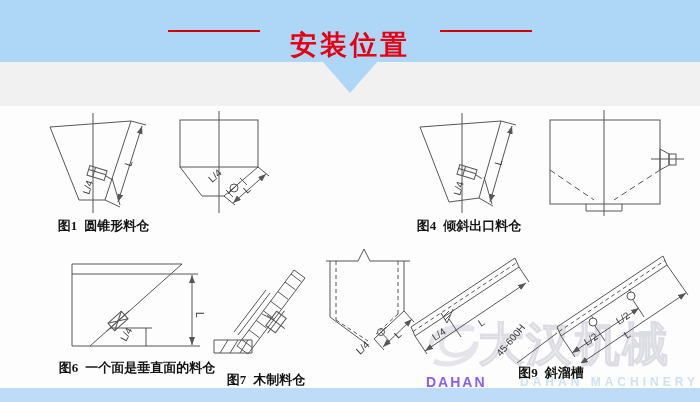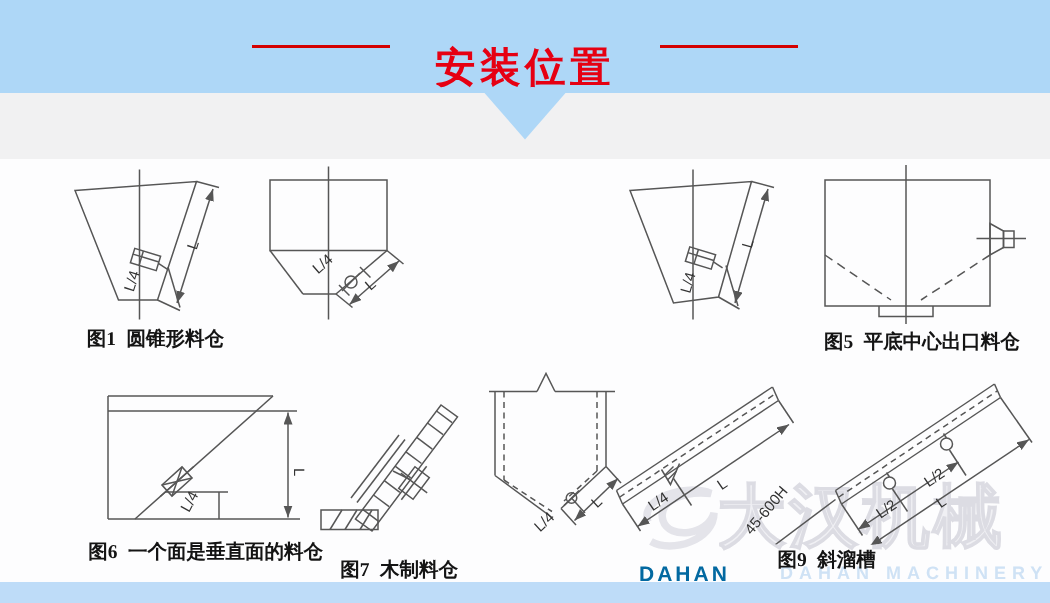--- a/index.html
+++ b/index.html
@@ -26,21 +26,21 @@
          white-space:nowrap; margin-top:1px; }
   .cap .fid { margin-right:7px; }
 
   
   .wm { position:absolute; left:424px; top:318px; width:276px; height:74px; overflow:hidden; }
   .wm .swirl { position:absolute; left:0; top:2px; }
   .wm .cn { position:absolute; left:54px; top:-4px; font-size:46px; font-weight:bold; white-space:nowrap;
             color:#f0f0f4; -webkit-text-stroke:1px #dcdce3; letter-spacing:2px;
             font-family:"Liberation Sans", sans-serif;text-align:center; }
   .wm .logo { position:absolute; left:2px; top:56px; font-size:14px; font-weight:bold;
-              color:#0369a1; letter-spacing:2px; }
+              color:#8b5cf6; letter-spacing:2px; }
   .wm .en { position:absolute; left:96px; top:57px; font-size:12px; font-weight:bold;
             color:#cfe2f5; letter-spacing:4px; white-space:nowrap; }
 </style>
 </head>
 <body>
 
 <div class="page">
 
   <div class="banner">
     <span class="rule"></span>
@@ -136,36 +136,36 @@
           <line x1="-9" y1="-1" x2="9" y2="-1"></line>
           <line x1="-3" y1="-5" x2="-3" y2="5"></line>
           <line x1="9" y1="0" x2="16" y2="2"></line>
         </g>
       </g>
       <g fill="#333" font-size="10" font-family="Liberation Sans, sans-serif">
         <text x="97" y="56" transform="rotate(-74 97 56)">L</text>
         <text x="56" y="86" transform="rotate(-74 56 86)">L/4</text>
       </g>
     </svg>
+    <div class="cap"><span class="fid">图4</span><span>倾斜出口料仓</span></div>
   </div>
 
   <div class="fig" style="left:532px; top:108px; width:165px;">
     <svg width="165" height="110" viewBox="0 0 165 110">
       <g stroke="#565656" fill="none" stroke-width="1">
         <line x1="72" y1="2" x2="72" y2="108"></line>
         <rect x="18" y="12" width="110" height="84"></rect>
         <line x1="18" y1="62" x2="62" y2="92" stroke-dasharray="6,4"></line>
         <line x1="128" y1="62" x2="82" y2="92" stroke-dasharray="6,4"></line>
         <polyline points="54,96 54,103 90,103 90,96"></polyline>
         <polygon points="128,41 137,46 137,57 128,62"></polygon>
         <rect x="137" y="46" width="7" height="11"></rect>
         <line x1="119" y1="51" x2="152" y2="51"></line>
       </g>
     </svg>
-    <div class="cap"><span class="fid">图5</span><span>平底中心出口料仓</span></div>
   </div>
 
   <div class="fig" style="left:52px; top:250px; width:170px;">
     <svg width="170" height="108" viewBox="0 0 170 108">
       <defs>
           <marker id="m6" markerWidth="10" markerHeight="10" refX="8" refY="3" orient="auto-start-reverse" markerUnits="userSpaceOnUse">
             <path d="M0,0 L8,3 L0,6 Z" fill="#565656"></path>
           </marker>
         </defs>
       <g stroke="#565656" fill="none" stroke-width="1">

